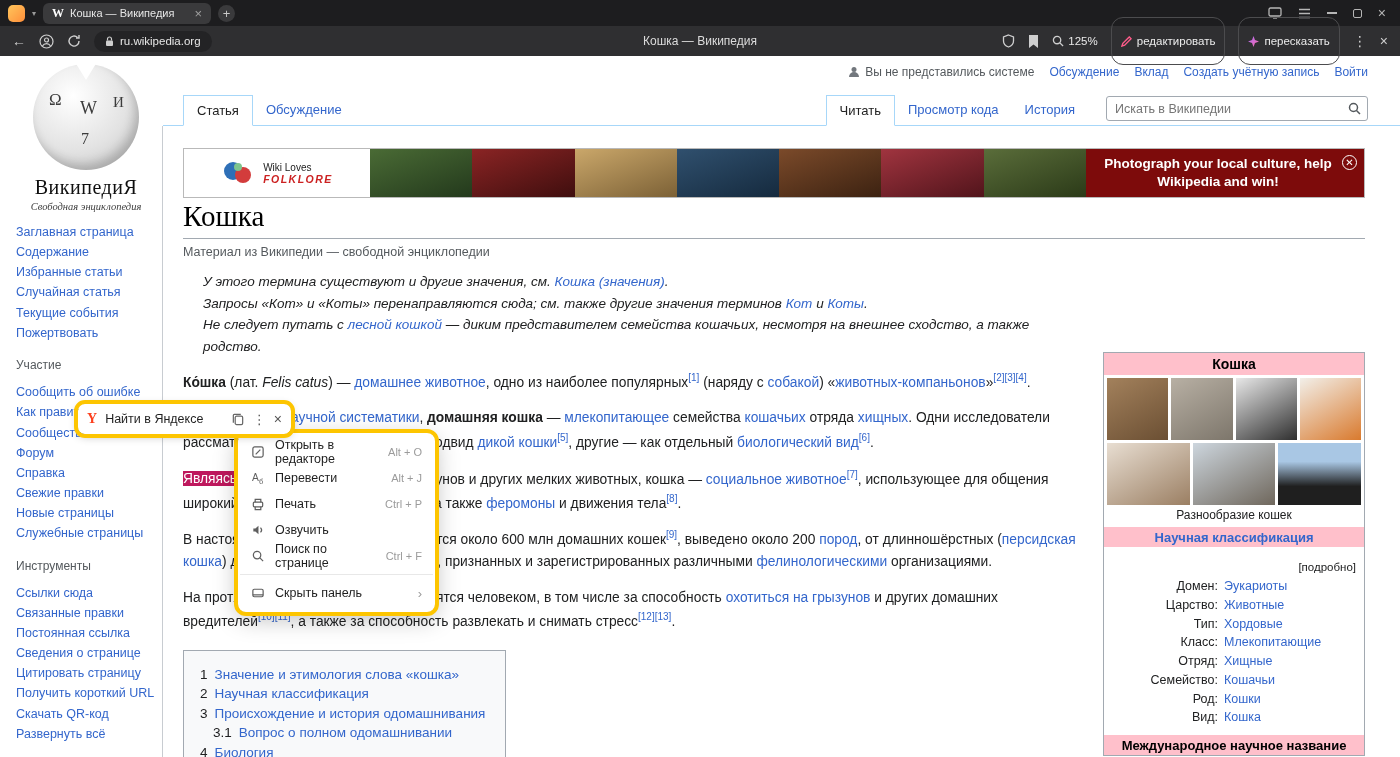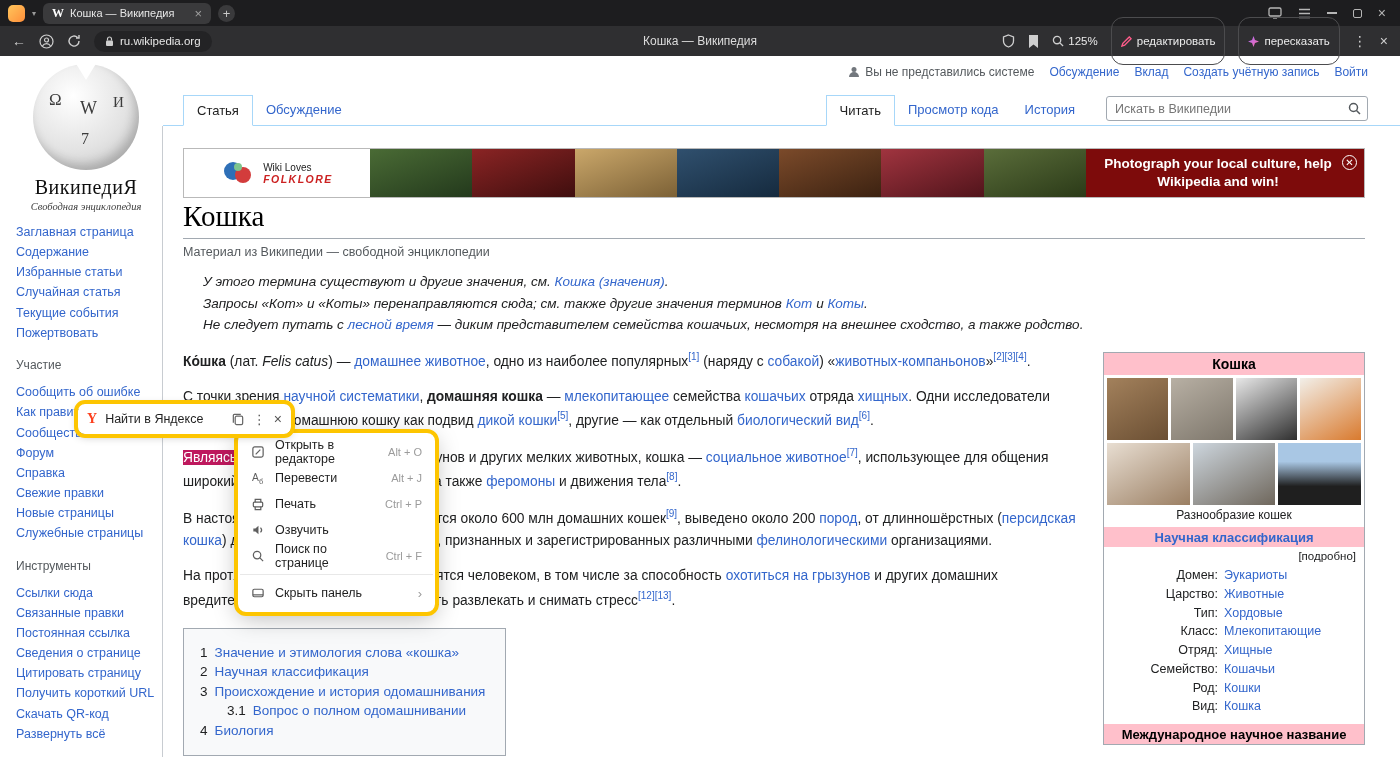--- a/index.html
+++ b/index.html
@@ -76,32 +76,32 @@
 .seg-l{color:#36c;cursor:pointer;}
 .seg-b{font-weight:bold;}
 .seg-i{font-style:italic;}
 sup.seg-s{color:#36c;font-size:10px;cursor:pointer;}
 .seg-sel{background:#be185d;color:#fff;}
 .toc{display:inline-block;border:1px solid #a2a9b1;background:#f8f9fa;padding:11px 20px 13px 16px;margin-top:17px;}
 .toc ul{list-style:none;}
 .toc li{margin:4.5px 0;font-size:13.5px;cursor:pointer;}
 .toc .num{color:#202122;margin-right:7px;}
 .toc .tlab{color:#36c;text-align:right;}
-.toc .l2{margin-left:27px;}
+.toc .l2{margin-left:13px;}
 
 
 .infobox{position:absolute;left:1103px;top:296px;width:262px;background:#fff;border:1px solid #a2a9b1;font-size:12.5px;z-index:5;}
 .ib-head{background:#ffc0cb;text-align:center;font-weight:bold;font-size:14px;padding:3px 0;color:#000;}
 .ib-photos{padding:3px 3px 0;display:flex;flex-direction:column;gap:3px;}
 .ib-prow{display:flex;gap:3px;}
 .ib-prow .ph{height:62px;flex:1;}
 .ib-caption{text-align:center;padding:3px 0 5px;font-size:12px;}
 .ib-sub{background:#ffc0cb;text-align:center;padding:2.5px 0;font-weight:bold;font-size:13px;}
 .ib-sub .seg-l{color:#36c;}
-.ib-detail{text-align:right;padding:3px 8px 2px;font-size:11.5px;color:#202122;}
+.ib-detail{text-align:right;padding:14px 8px 2px;font-size:11.5px;color:#202122;}
 .ib-table{padding:2px 8px 8px;}
 .ib-tr{display:grid;grid-template-columns:106px 1fr;gap:6px;line-height:1.5;}
 .ib-tr .lab{text-align:right;color:#202122;}
 .ib-tr .val{color:#36c;cursor:pointer;}
 
 
 .find-popup{position:absolute;left:78px;top:348px;width:213px;height:30px;background:#fff;border-radius:7px;box-shadow:0 2px 10px rgba(0,0,0,.3);display:flex;align-items:center;gap:8px;padding:0 9px;outline:4px solid #fdc500;z-index:30;font-size:12.5px;color:#1f1f1f;}
 .yico{color:#fc3f1d;font-weight:bold;font-size:14px;font-family:"Liberation Serif",serif;}
 .fp-sp{flex:1;}
 .fp-ico{color:#666;display:flex;align-items:center;cursor:pointer;}
@@ -321,21 +321,21 @@
     <div class="bn-msg">Photograph your local culture, help Wikipedia and win!</div>
     <div class="bn-close">✕</div>
   </div>
 
   <div class="article">
     <h1>Кошка</h1>
     <div class="tagline">Материал из Википедии — свободной энциклопедии</div>
     <div class="hatnotes">
       <div class="hatnote"><span>У этого термина существуют и другие значения, см. </span><span class="seg-l">Кошка (значения)</span><span>.</span></div>
       <div class="hatnote"><span>Запросы «Кот» и «Коты» перенаправляются сюда; см. также другие значения терминов </span><span class="seg-l">Кот</span><span> и </span><span class="seg-l">Коты</span><span>.</span></div>
-      <div class="hatnote"><span>Не следует путать с </span><span class="seg-l">лесной время</span><span> — диким представителем семейства кошачьих, несмотря на внешнее сходство, а также родство.</span></div>
+      <div class="hatnote"><span>Не следует путать с </span><span class="seg-l">лесной кошкой</span><span> — диким представителем семейства кошачьих, несмотря на внешнее сходство, а также родство.</span></div>
     </div>
     <p><span class="seg-b">Ко́шка</span><span> (лат. </span><span class="seg-i">Felis catus</span><span>) — </span><span class="seg-l">домашнее животное</span><span>, одно из наиболее популярных</span><sup class="seg-s">[1]</sup><span> (наряду с </span><span class="seg-l">собакой</span><span>) «</span><span class="seg-l">животных-компаньонов</span><span>»</span><sup class="seg-s">[2][3][4]</sup><span>.</span></p>
     <p><span>С точки зрения </span><span class="seg-l">научной систематики</span><span>, </span><span class="seg-b">домашняя кошка</span><span> — </span><span class="seg-l">млекопитающее</span><span> семейства </span><span class="seg-l">кошачьих</span><span> отряда </span><span class="seg-l">хищных</span><span>. Одни исследователи рассматривают домашнюю кошку как подвид </span><span class="seg-l">дикой кошки</span><sup class="seg-s">[5]</sup><span>, другие — как отдельный </span><span class="seg-l">биологический вид</span><sup class="seg-s">[6]</sup><span>.</span></p>
     <p><span class="seg-sel">Являясь</span><span> одиночным охотником на грызунов и других мелких животных, кошка — </span><span class="seg-l">социальное животное</span><sup class="seg-s">[7]</sup><span>, использующее для общения широкий диапазон звуковых сигналов, а также </span><span class="seg-l">феромоны</span><span> и движения тела</span><sup class="seg-s">[8]</sup><span>.</span></p>
     <p><span>В настоящее время в мире насчитывается около 600 млн домашних кошек</span><sup class="seg-s">[9]</sup><span>, выведено около 200 </span><span class="seg-l">пород</span><span>, от длинношёрстных (</span><span class="seg-l">персидская кошка</span><span>) до лишённых шерсти (</span><span class="seg-l">сфинксы</span><span>), признанных и зарегистрированных различными </span><span class="seg-l">фелинологическими</span><span> организациями.</span></p>
     <p><span>На протяжении тысячелетий кошки ценятся человеком, в том числе за способность </span><span class="seg-l">охотиться на грызунов</span><span> и других домашних вредителей</span><sup class="seg-s">[10][11]</sup><span>, а также за способность развлекать и снимать стресс</span><sup class="seg-s">[12][13]</sup><span>.</span></p>
 
     <div class="toc">
       <ul>
         <li class="l1"><span class="num">1</span><span class="tlab">Значение и этимология слова «кошка»</span></li>

